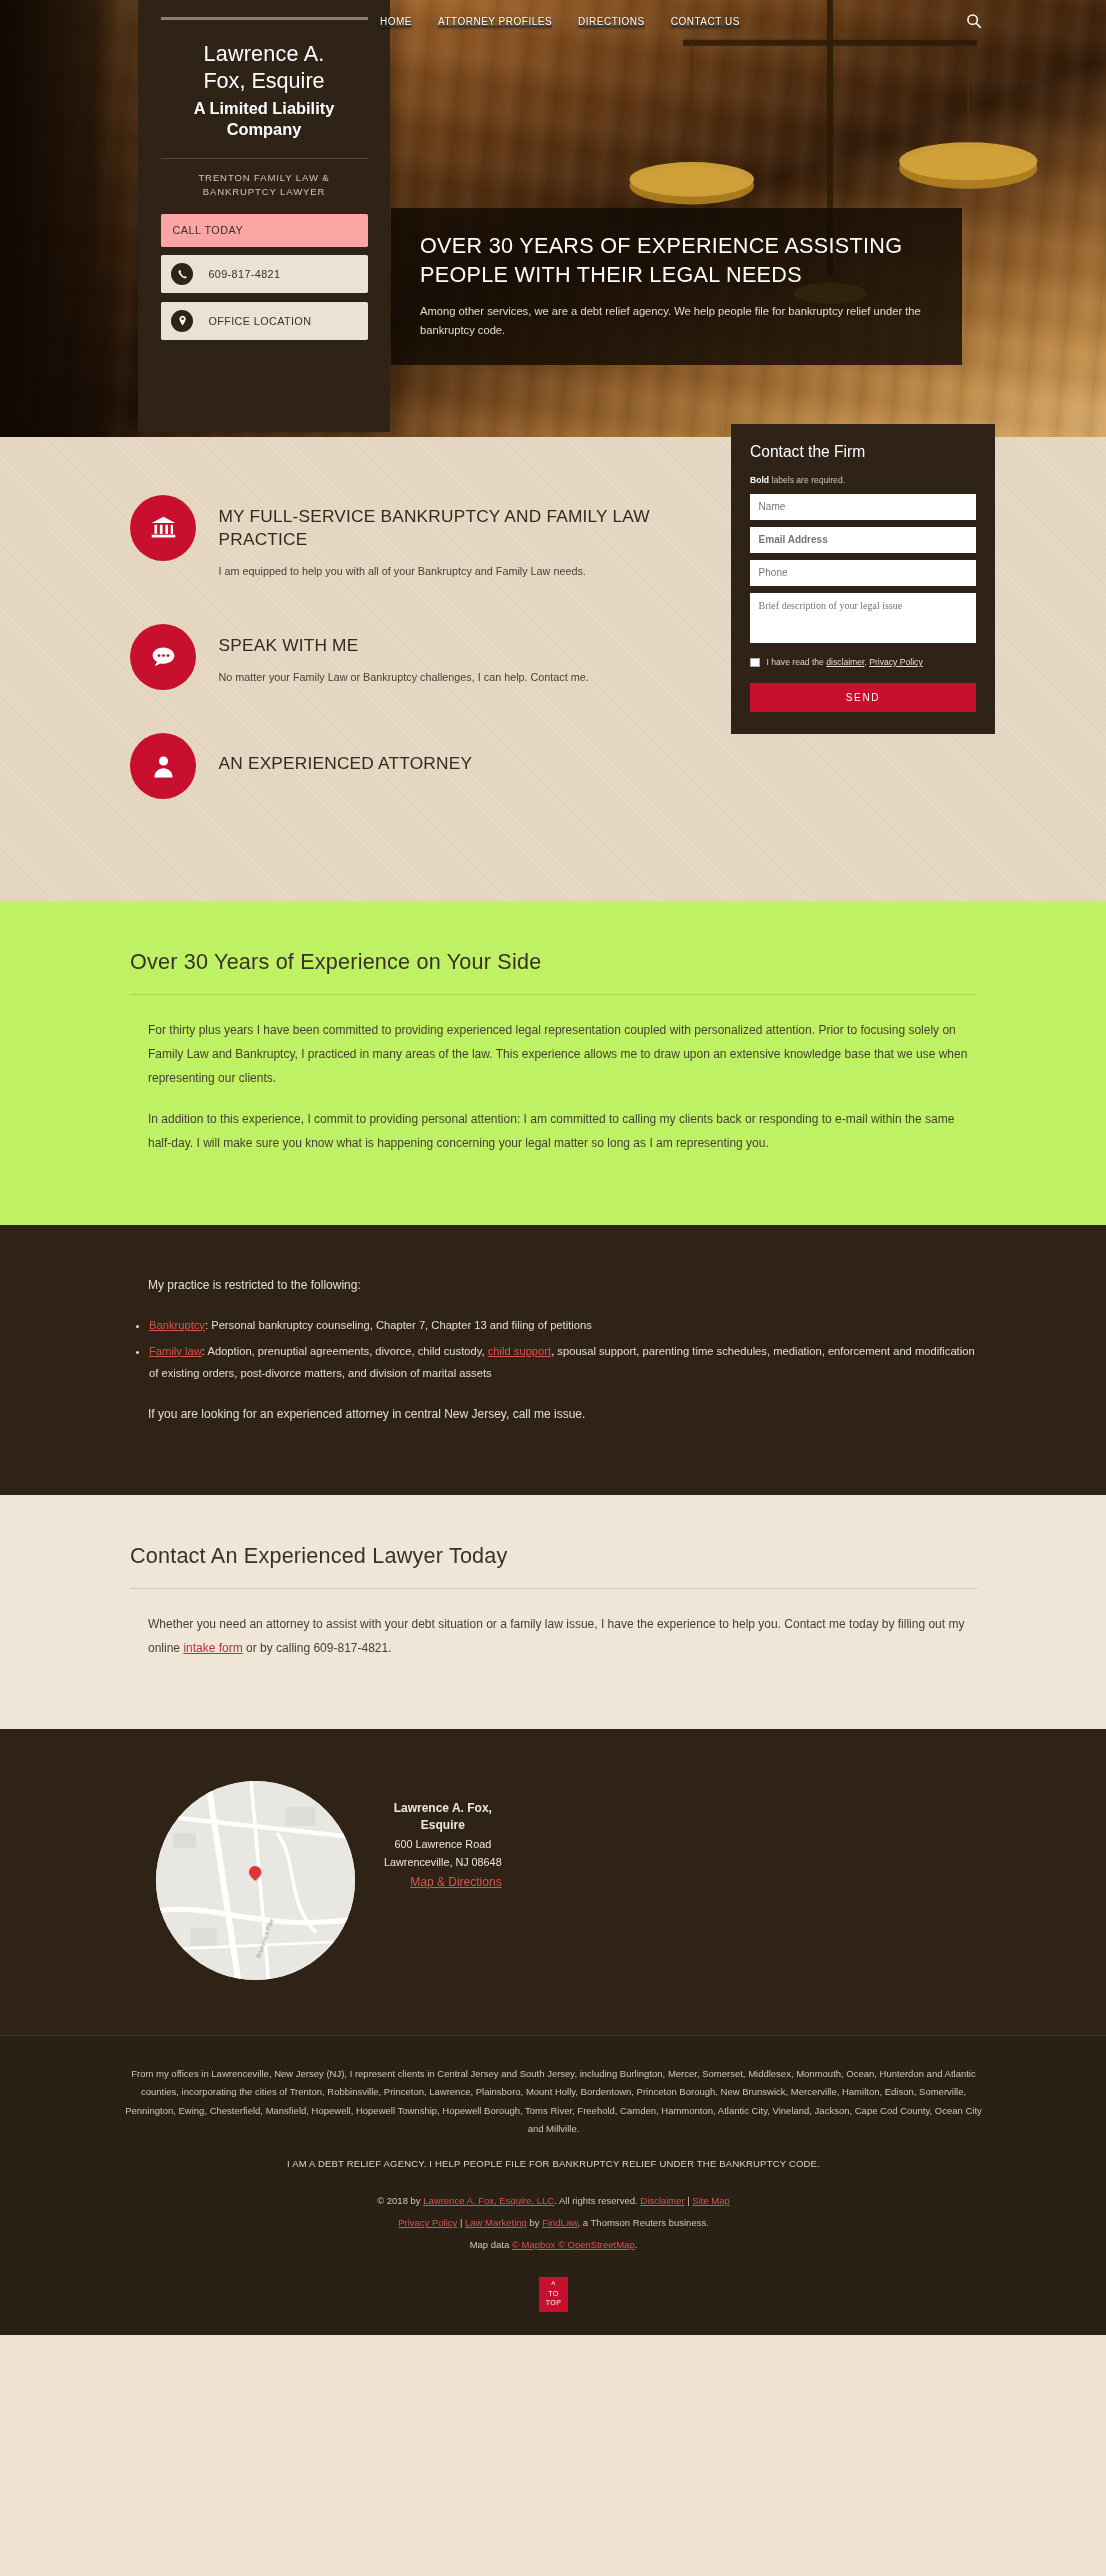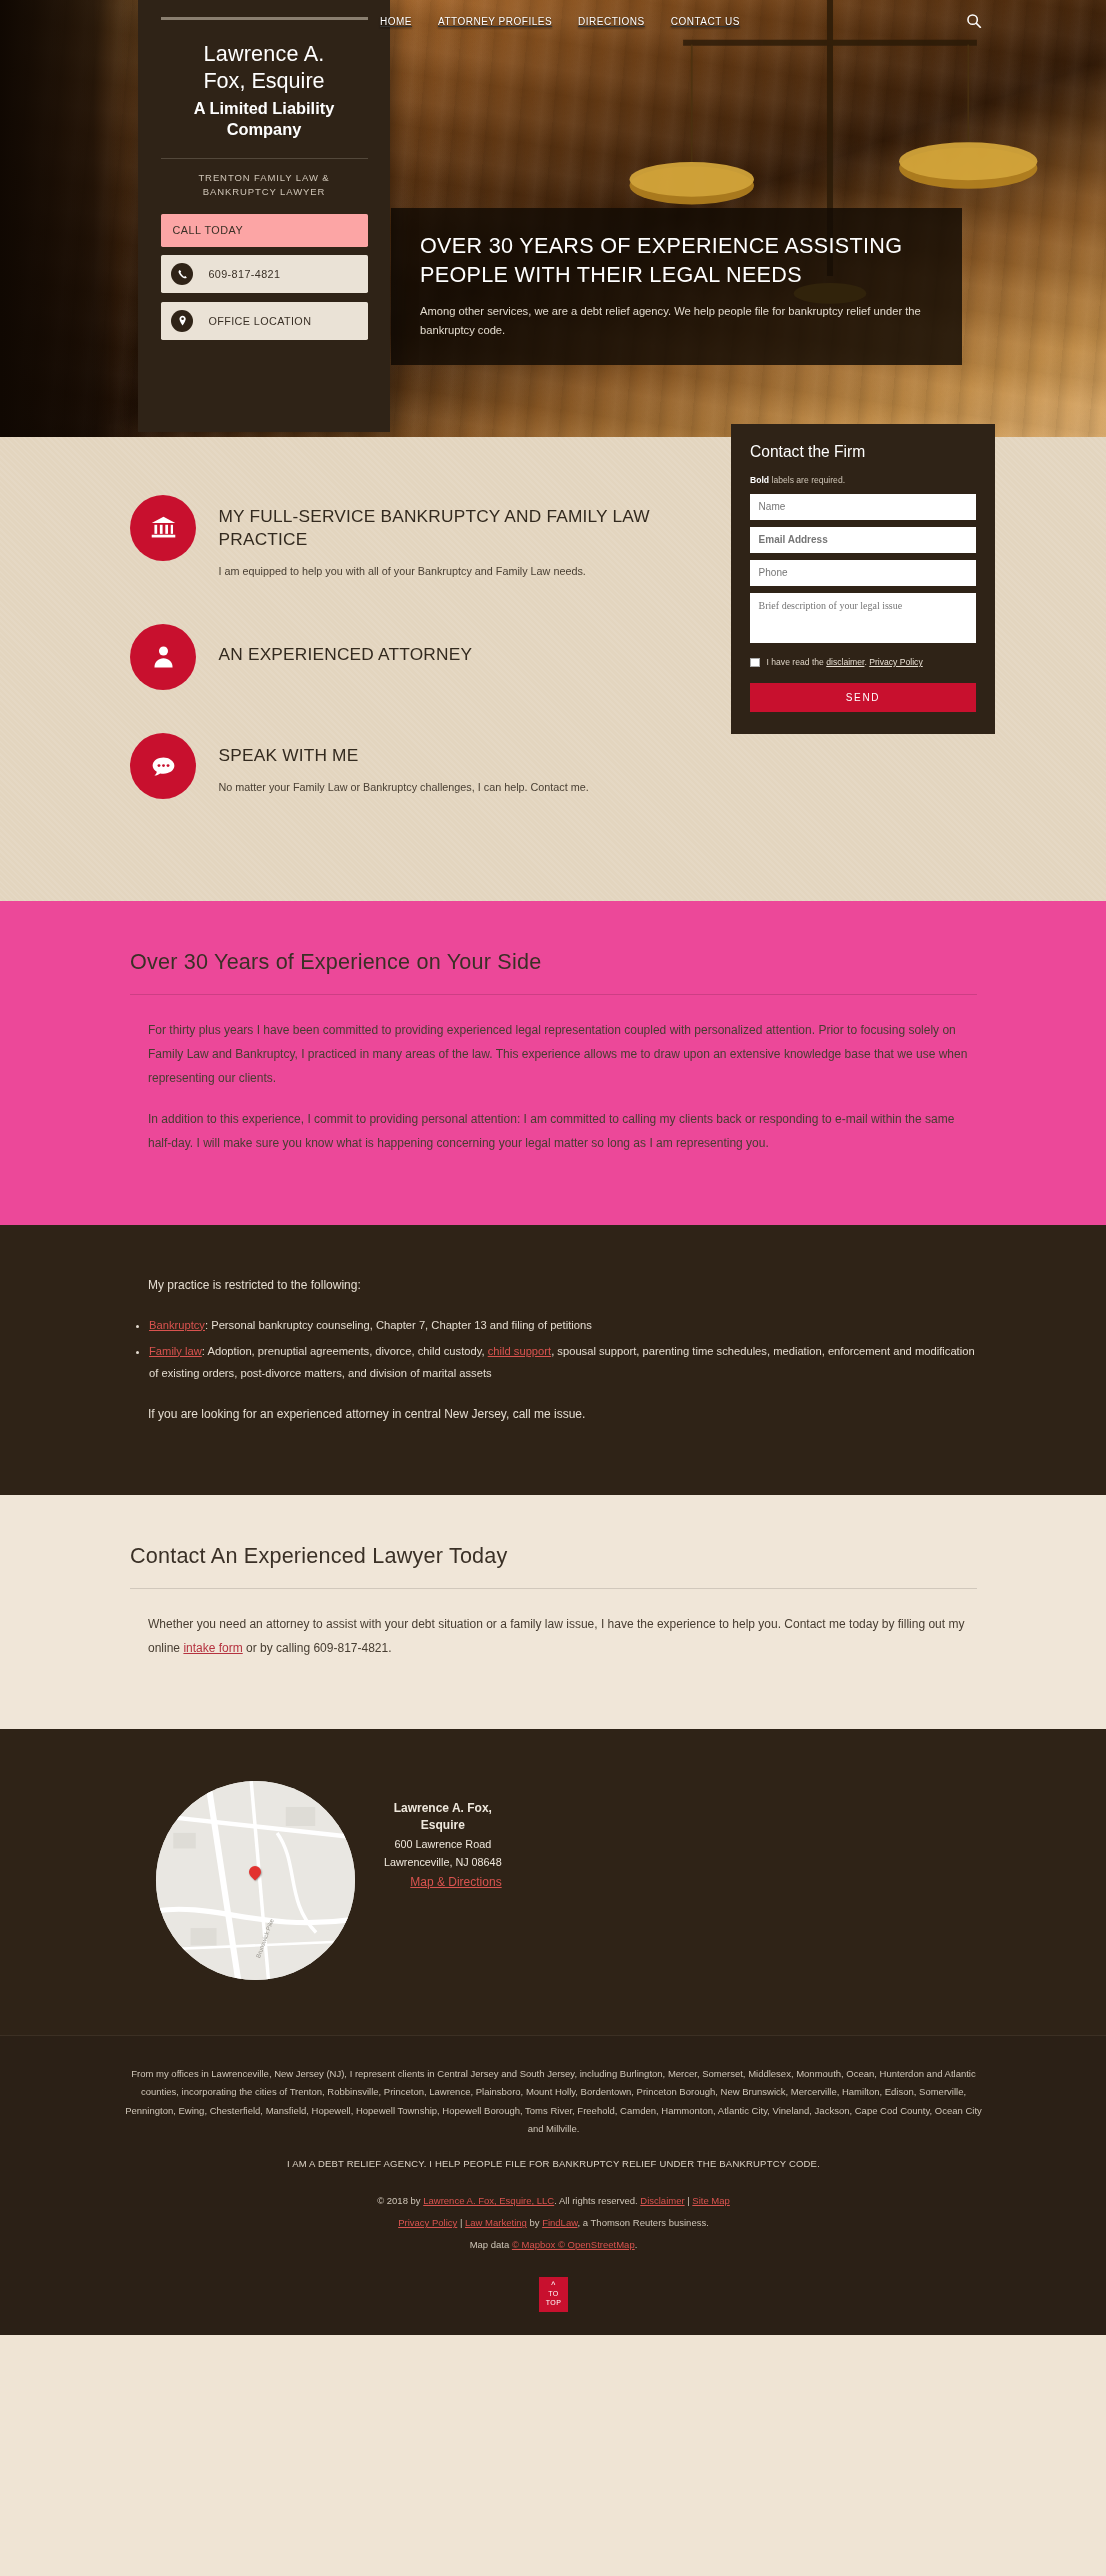--- a/index.html
+++ b/index.html
@@ -159,21 +159,21 @@
 
   
   .section { width: 1107px; padding: 48px 0 52px; }
   .inner { width: 847px; margin: 0 auto; }
   .section h2 {
     font-size: 21.6px; font-weight: 400; color: #3a3026; letter-spacing: 0.2px;
     padding-bottom: 19px; border-bottom: 0.9px solid rgba(0,0,0,.13); margin-bottom: 22.5px;
   }
   .section p { font-size: 12px; line-height: 2.0; color: #473d31; margin-bottom: 17.3px; margin-left: 18px; }
 
-  .sec-light { background: #ec4899; }
+  .sec-light { background: #bef264; }
   .sec-dark { background: #2f2317; }
   .sec-dark h2 { color: #f1ebe1; border-bottom-color: rgba(255,255,255,.16); }
   .sec-dark p, .sec-dark li { color: #e4dcd0; }
   .sec-dark ul { margin: 0 0 17.3px 19px; }
   .sec-dark li { font-size: 11.2px; line-height: 2.0; margin-bottom: 3.5px; }
   .sec-dark a, .link-red { color: #d9534f; }
   a.u { text-decoration: underline; }
   .sec-light2 { background: #f0e6d8; }
   .sec-light2 a { color: #b5323f; }
 
@@ -295,42 +295,42 @@
       </div>
       <div>
         <h3>MY FULL-SERVICE BANKRUPTCY AND FAMILY LAW PRACTICE</h3>
         <p>I am equipped to help you with all of your Bankruptcy and Family Law needs.</p>
       </div>
     </div>
 
     <div class="feature">
       <div class="feature-ico">
         <svg width="29" height="29" viewBox="0 0 32 32">
-            <circle cx="16" cy="10" r="5" fill="#fff"></circle>
-            <path d="M6 28c0-6 4.5-10 10-10s10 4 10 10H6z" fill="#fff"></path>
-          </svg>
-      </div>
-      <div>
-        <h3 style="margin-top:22.5px">AN EXPERIENCED ATTORNEY</h3>
-        <p></p>
-      </div>
-    </div>
-
-    <div class="feature">
-      <div class="feature-ico">
-        <svg width="29" height="29" viewBox="0 0 32 32">
             <path d="M16 6C9.4 6 4 9.9 4 14.8c0 2.8 1.8 5.3 4.6 6.9-.3 1.7-1.3 3.3-2.6 4.3 2.4-.2 4.6-1.1 6.3-2.4 1.2.3 2.4.4 3.7.4 6.6 0 12-3.9 12-8.8S22.6 6 16 6z" fill="#fff"></path>
             <circle cx="11" cy="15" r="1.6" fill="#c8102e"></circle>
             <circle cx="16" cy="15" r="1.6" fill="#c8102e"></circle>
             <circle cx="21" cy="15" r="1.6" fill="#c8102e"></circle>
           </svg>
       </div>
       <div>
         <h3>SPEAK WITH ME</h3>
         <p>No matter your Family Law or Bankruptcy challenges, I can help. Contact me.</p>
+      </div>
+    </div>
+
+    <div class="feature">
+      <div class="feature-ico">
+        <svg width="29" height="29" viewBox="0 0 32 32">
+            <circle cx="16" cy="10" r="5" fill="#fff"></circle>
+            <path d="M6 28c0-6 4.5-10 10-10s10 4 10 10H6z" fill="#fff"></path>
+          </svg>
+      </div>
+      <div>
+        <h3 style="margin-top:22.5px">AN EXPERIENCED ATTORNEY</h3>
+        <p></p>
       </div>
     </div>
 
   </div>
 
   <div class="form-card">
     <h2>Contact the Firm</h2>
     <div class="form-note">
       <b>Bold</b><span> labels are required.</span>
     </div>

